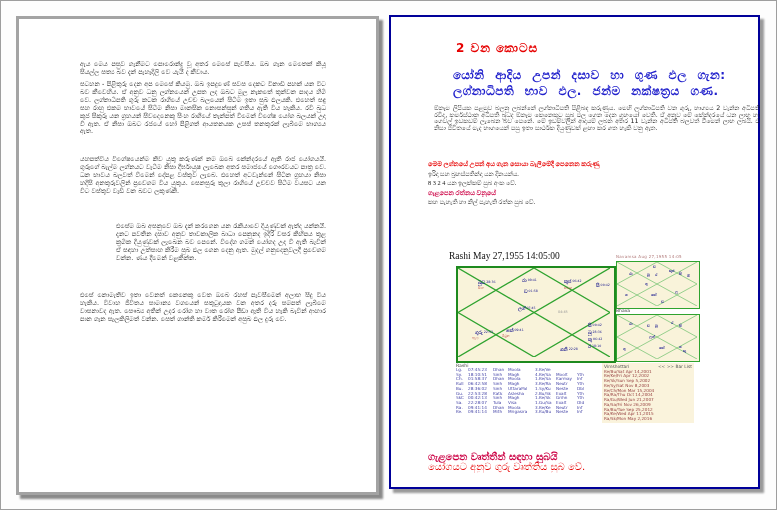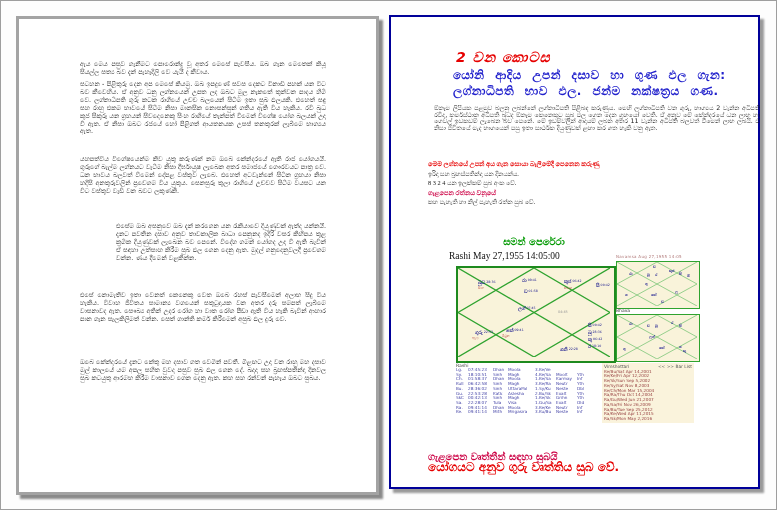--- a/index.html
+++ b/index.html
@@ -4,21 +4,21 @@
 <style>
   html,body{margin:0;padding:0;background:#ffffff;font-family:"DejaVu Sans",sans-serif;}
   #app{position:relative;width:777px;height:510px;background:#fdfdfd;border:1px solid #9e9e9e;box-sizing:border-box;overflow:hidden;}
   .page{position:absolute;background:#ffffff;box-sizing:border-box;}
   #page-left{left:15px;top:15px;width:363px;height:479px;border:3px solid #a3a3a3;box-shadow:4px 4px 2px #8a8a8a;}
   #page-right{left:388px;top:14px;width:371px;height:474px;border:2px solid #000099;box-shadow:4px 4px 2px #9a9a9a;}
   
   #left-paras{position:absolute;left:61px;top:42px;width:246px;}
   .para{font-size:6.5px;line-height:7.9px;text-align:justify;color:#141414;overflow:hidden;margin-bottom:5px;}
   
-  .part{position:absolute;left:65px;top:32px;font-size:14px;font-weight:bold;color:#e60000;letter-spacing:1px;font-style:italic;}
+  .part{position:absolute;left:65px;top:24px;font-size:12px;font-weight:bold;color:#e60000;letter-spacing:1px;}
   .title{position:absolute;left:62px;top:51px;width:300px;font-size:12px;font-weight:bold;color:#2222cc;word-spacing:6px;line-height:15.5px;letter-spacing:.5px;}
   .intro{position:absolute;left:43px;top:88px;width:326px;height:46px;font-size:6.3px;line-height:6.7px;text-align:justify;color:#141414;overflow:hidden;}
   #lines{position:absolute;left:37px;top:142px;width:330px;font-family:Liberation Serif, serif;}
   .ln{line-height:9.6px;white-space:nowrap;overflow:hidden;}
   .ln.red-bold{color:#e60000;font-weight:bold;font-size:6.6px;}
   .ln.black{color:#141414;font-size:6.3px;}
   .ln.crimson-bold{color:#cc0044;font-weight:bold;font-size:6.6px;}
   
   .c-title{position:absolute;left:65px;top:219px;width:156px;text-align:center;font-size:10px;font-weight:bold;color:#009900;}
   .c-sub{position:absolute;left:58px;top:234px;font-family:"Liberation Serif",serif;font-size:9.5px;color:#111;}
@@ -40,54 +40,52 @@
   .prow{display:flex;font-size:4.2px;line-height:4.7px;color:#4747a8;white-space:nowrap;}
   .prow span{overflow:hidden;}
   .pc0{width:12px;}.pc1{width:25px;}.pc2{width:15px;}.pc3{width:27px;}.pc4{width:21px;}.pc5{width:21px;}.pc6{width:12px;}
   
   #dasha{position:absolute;left:211px;top:346px;width:92px;height:60px;background:#faf3dc;padding:1px 2px;box-sizing:border-box;}
   #dasha .dhdr{display:flex;justify-content:space-between;font-size:4.4px;color:#555;line-height:5.5px;}
   .drow{font-size:4.2px;line-height:4.75px;color:#994444;white-space:nowrap;}
   #footer-lines{position:absolute;left:37px;top:400px;width:320px;}
   .fln{line-height:10px;white-space:nowrap;}
   .fln.crimson-bold{color:#cc0044;font-weight:bold;font-size:10px;margin-top:35px;}
-  .fln.red{color:#e60000;font-size:12px;font-weight:bold;}
+  .fln.red{color:#e60000;font-size:10px;}
 </style>
 </head>
 <body>
 
 <div id="app">
 
   <div class="page" id="page-left">
     <div id="left-paras">
         <div class="para" style="height: 15px;">ඇය මෙය පසුව ගැනීමට පොරොන්දු වූ අතර මෙසේ පැවසීය. ඔබ ගැන මෙතෙක් කියූ සියල්ල සත්‍ය බව දැන් පැහැදිලි වේ යැයි ද කීවාය.</div>
         <div class="para" style="height: 70px;">සටහන - පිළිතුරු දෙන අප මෙසේ කියමු. ඔබ ඉපදුණේ සවස දෙකට විනාඩි පහක් යන විට බව කීවෙහිය. ඒ අනුව ධනු ලග්නයෙන් උපත ලද ඔබට මූල නැකතේ තුන්වන පාදය හිමි වේ. ලග්නාධිපති ගුරු කටක රාශියේ උච්ච බලයෙන් සිටීම ඉතා සුබ ඵලයකි. එහෙත් සඳු සහ රාහු එකම භාවයේ සිටීම නිසා මානසික නොසන්සුන් ගතිය ඇති විය හැකිය. රවි බුධ කුජ සිකුරු යන ග්‍රහයන් සිව්දෙනෙකු සිංහ රාශියේ තැන්පත් වීමෙන් විශේෂ යෝග බලයක් උදා වී ඇත. ඒ නිසා ඔබට රජයේ හෝ පිළිගත් ආයතනයක උසස් තනතුරක් ලැබීමේ භාග්‍යය ඇත.</div>
         <div class="para" style="height: 62px;">යහපත්විය විශේෂයෙන්ම කිව යුතු කරුණක් නම් ඔබේ කේන්දරයේ ඇති රාජ යෝගයයි. ගුරුගේ බැල්ම ලග්නයට වැටීම නිසා දීර්ඝායුෂ ලැබෙන අතර සමාජයේ ගෞරවයට පාත්‍ර වේ. ධන භාවය බලවත් වීමෙන් දේපළ වස්තුව ලැබේ. එහෙත් අටවැන්නේ සිටින ග්‍රහයා නිසා හදිසි අනතුරුවලින් ප්‍රවේශම් විය යුතුය. සෙනසුරු තුලා රාශියේ උච්චව සිටීම වයසට යන විට වස්තුව වැඩි වන බවට ලකුණකි.</div>
         <div class="para" style="height: 64px; margin-left: 36px;">එසේම ඔබ අසනුවේ ඔබ දැන් කරගෙන යන රැකියාවේ දියුණුවක් ඇත්ද යන්නයි. දැනට පවතින දසාව අනුව තාවකාලික බාධා පෙනුනද ඉදිරි වසර කිහිපය තුළ ක්‍රමික දියුණුවක් ලැබෙන බව පෙනේ. විදේශ ගමන් යෝගද උදා වී ඇති බැවින් ඒ සඳහා උත්සාහ කිරීම සුබ ඵල ගෙන දෙනු ඇත. මුදල් ගනුදෙනුවලදී ප්‍රවේශම් වන්න. ණය දීමෙන් වළකින්න.</div>
         <div class="para" style="height: 62px;">එසේ නොමැතිව ඉතා වෙනත් කෙනෙකු වෙත ඔබේ රහස් පැවසීමෙන් අලාභ සිදු විය හැකිය. විවාහ ජීවිතය සාමාන්‍ය වශයෙන් සතුටුදායක වන අතර දරු සම්පත් ලැබීමේ වාසනාවද ඇත. සෞඛ්‍ය අතින් උදර රෝග හා වාත රෝග පීඩා ඇති විය හැකි බැවින් ආහාර පාන ගැන සැලකිලිමත් වන්න. සෙත් ශාන්ති කර්ම කිරීමෙන් අසුබ ඵල දුරු වේ.</div>
-        <div class="para" style="height: 56px;">ඔබේ කේන්දරයේ දැනට කේතු මහ දසාව ගත වෙමින් පවතී. මීළඟට උදා වන රාහු මහ දසාව මුල් කාලයේ යම් අපල සහිත වුවද පසුව සුබ ඵල ගෙන දේ. බදාදා සහ බ්‍රහස්පතින්දා දිනවල සුබ කටයුතු ආරම්භ කිරීම වාසනාව ගෙන දෙනු ඇත. කහ සහ රන්වන් පැහැය ඔබට සුබය.</div>
       </div>
   </div>
 
   <div class="page" id="page-right">
     <div class="part">2 වන කොටස</div>
     <div class="title">
       <div>යෝනි ආදිය උපන් දසාව හා ගුණ ඵල ගැන:</div>
       <div>ලග්නාධිපති භාව ඵල. ජන්ම නක්ෂත්‍රය ගණ.</div>
     </div>
     <div class="intro">ඕනෑම ලිපියක පළමුව බලනු ලබන්නේ ලග්නාධිපති පිළිබඳ කරුණුය. මෙහි ලග්නාධිපති වන ගුරු, භාග්‍යය 2 වැන්න අධිපති රවිද, කර්මස්ථාන අධිපති බුධද ඕනෑම කෙනෙකුට සුබ ඵල ගෙන දෙන ග්‍රහයෝ වෙති. ඒ අනුව මේ කේන්දරයේ ධන ලාභ හා ගෙවල් ඉඩකඩම් ලැබෙන බව පෙනේ. මේ ඉඩම්වලින් ආදායම් ලබන අතර 11 වැන්න අධිපති බලවත් වීමෙන් ලාභ ලබයි. ඒ නිසා ජීවිතයේ මැද භාගයෙන් පසු ඉතා සාර්ථක දියුණුවක් ළඟා කර ගත හැකි වනු ඇත.</div>
     <div id="lines">
         <div class="ln red-bold">මෙම ලග්නයේ උපන් අය ගැන සොයා බැලීමේදී පෙනෙන කරුණු</div>
         <div class="ln black">ඉරිදා සහ බ්‍රහස්පතින්දා යන දිනයන්ය.</div>
         <div class="ln black">8 3 2 4 යන ඉලක්කම් සුබ අංක වේ.</div>
         <div class="ln crimson-bold">ගැළපෙන රත්නය වනුයේ</div>
         <div class="ln black">කහ පැහැති හා නිල් පැහැති රත්න සුබ වේ.</div>
       </div>
 
-    <div class="c-title">සමන් පෙරේරා</div>
     <div class="c-sub">Rashi  May 27,1955  14:05:00</div>
 
     <div class="chartbox" id="main-chart">
       <svg class="grid" width="152" height="89" viewBox="0 0 152 89">
         <line x1="0" y1="0" x2="152" y2="89" stroke="#2fa32f" stroke-width="1.3"></line>
         <line x1="152" y1="0" x2="0" y2="89" stroke="#2fa32f" stroke-width="1.3"></line>
         <polygon points="76,0 152,44.5 76,89 0,44.5" fill="none" stroke="#2fa32f" stroke-width="1.3"></polygon>
       </svg>
     <span class="pl" style="left: 20px; top: 12px;">බුධ<span class="sub"> 28:36</span></span>
         <span class="pl red" style="left: 20px; top: 18px;">සිංහ</span>

